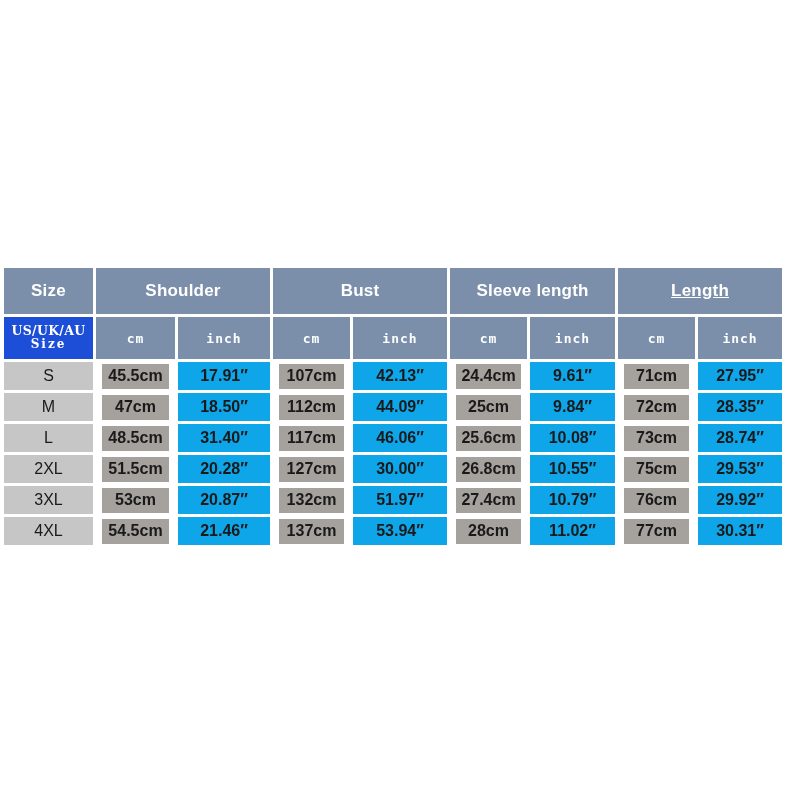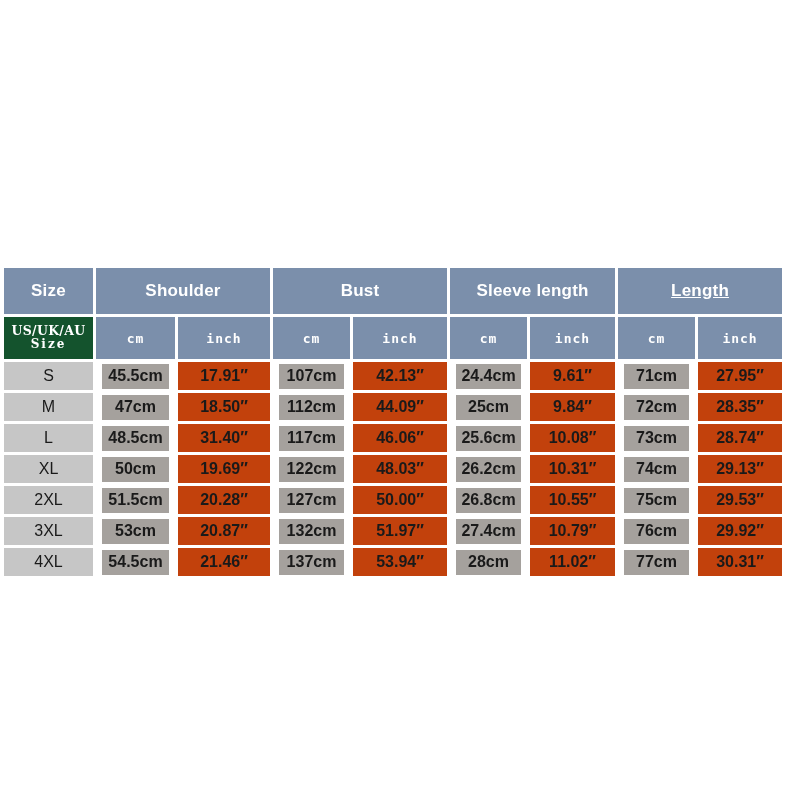--- a/index.html
+++ b/index.html
@@ -54,21 +54,21 @@
     height: 40px;
     border-right: 3px solid #ffffff;
     border-bottom: 3px solid #ffffff;
     font-family: "DejaVu Sans Mono", monospace;
     letter-spacing: 1px;
   }
   .hdr-sub.last { border-right: none; }
 
   
   .hdr-size-label {
-    background: #14532d;
+    background: #1d4ed8;
     color: #ffffff;
     text-align: center;
     height: 40px;
     border-right: 3px solid #ffffff;
     border-bottom: 3px solid #ffffff;
     font-family: "DejaVu Serif", serif;
     font-weight: bold;
     line-height: 1.15;
   }
   .hdr-size-label .l1 { font-size: 12.5px; display: block; letter-spacing: 0.3px; }
@@ -97,21 +97,21 @@
     padding: 0 6px;
   }
   td.c-cm .chip {
     display: block;
     background: #a5a19d;
     padding: 3px 0 4px 0;
     font-weight: bold;
   }
   
   td.c-inch {
-    background: #c2410c;
+    background: #0ea5e9;
     font-weight: bold;
   }
   td.c-size .chip-s {
     display: block;
     padding: 3px 0 4px 0;
   }
 </style>
 </head>
 <body>
 
@@ -212,51 +212,30 @@
             <span class="chip">25.6cm</span>
           </td>
           <td class="cell c-inch">10.08″</td>
           <td class="cell c-cm">
             <span class="chip">73cm</span>
           </td>
           <td class="cell c-inch last">28.74″</td>
         </tr>
         <tr>
           <td class="cell c-size">
-            <span class="chip-s">XL</span>
-          </td>
-          <td class="cell c-cm">
-            <span class="chip">50cm</span>
-          </td>
-          <td class="cell c-inch">19.69″</td>
-          <td class="cell c-cm">
-            <span class="chip">122cm</span>
-          </td>
-          <td class="cell c-inch">48.03″</td>
-          <td class="cell c-cm">
-            <span class="chip">26.2cm</span>
-          </td>
-          <td class="cell c-inch">10.31″</td>
-          <td class="cell c-cm">
-            <span class="chip">74cm</span>
-          </td>
-          <td class="cell c-inch last">29.13″</td>
-        </tr>
-        <tr>
-          <td class="cell c-size">
             <span class="chip-s">2XL</span>
           </td>
           <td class="cell c-cm">
             <span class="chip">51.5cm</span>
           </td>
           <td class="cell c-inch">20.28″</td>
           <td class="cell c-cm">
             <span class="chip">127cm</span>
           </td>
-          <td class="cell c-inch">50.00″</td>
+          <td class="cell c-inch">30.00″</td>
           <td class="cell c-cm">
             <span class="chip">26.8cm</span>
           </td>
           <td class="cell c-inch">10.55″</td>
           <td class="cell c-cm">
             <span class="chip">75cm</span>
           </td>
           <td class="cell c-inch last">29.53″</td>
         </tr>
         <tr>

